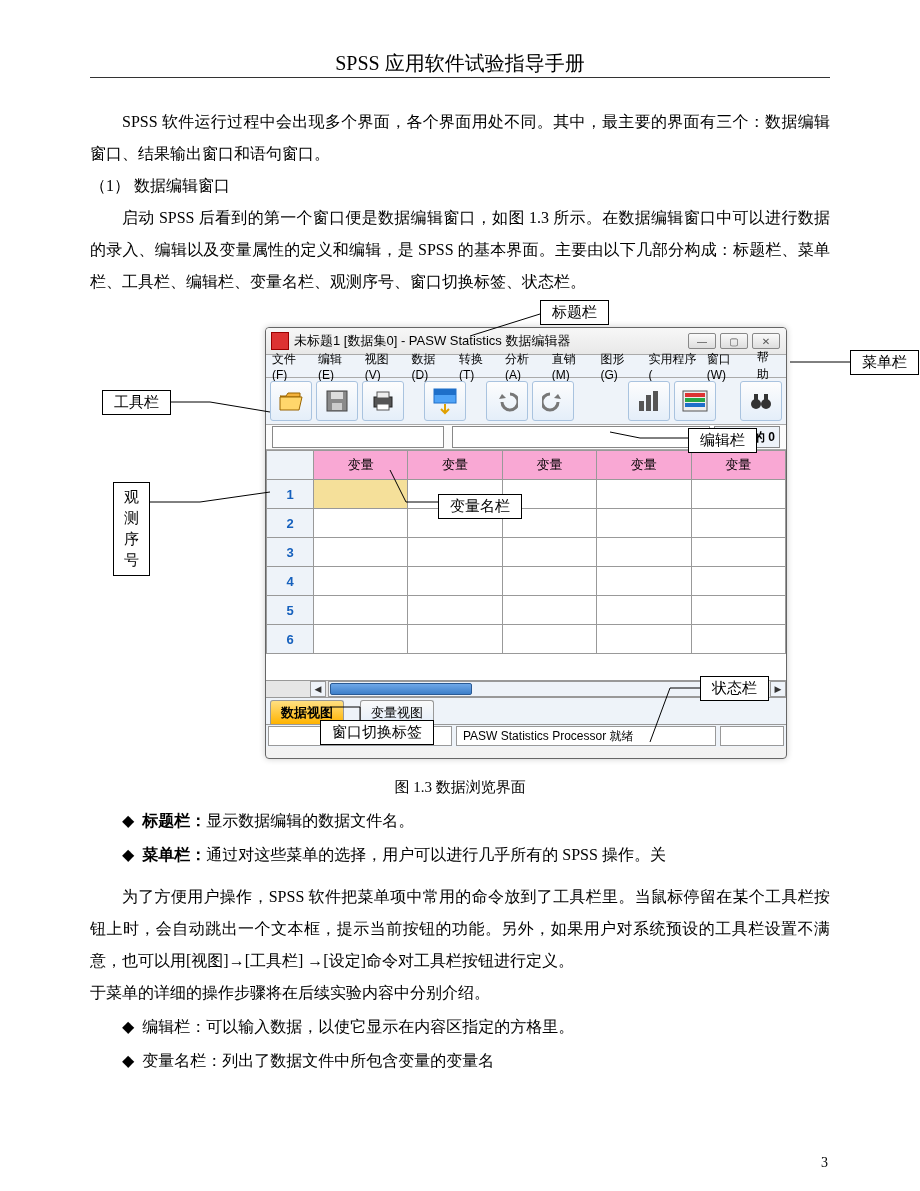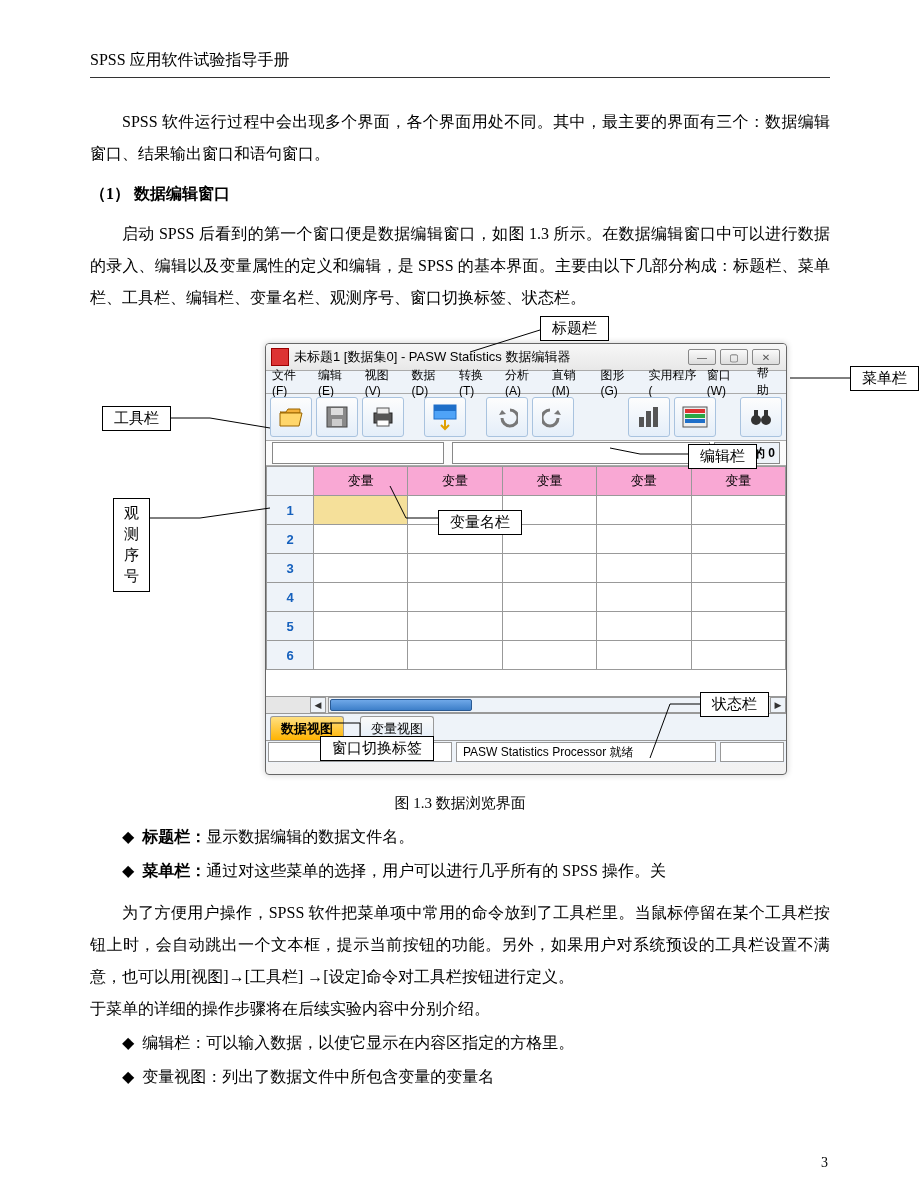--- a/index.html
+++ b/index.html
@@ -1,21 +1,21 @@
 <!DOCTYPE html>
 <html><head>
 <meta charset="utf-8">
 <style>
   body{margin:0;font-family:"SimSun","宋体",serif;font-size:16px;color:#000;background:#fff}
   .page{width:920px;height:1191px;margin:0 auto;position:relative;box-sizing:border-box;padding:50px 90px 40px 90px}
-  .doc-header{font-size:16px;margin-bottom:6px}
+  .doc-header{text-align:center;font-size:20px;}
   .hr-line{border:none;border-top:1px solid #333;margin:0 0 28px 0}
   .body-text{line-height:2;margin:0;text-align:justify}
   .indent{text-indent:2em}
-  .section-title{font-weight:bold;margin:8px 0}
+  .section-title{font-weight:normal;margin:0 0}
   .figure{position:relative;width:730px;height:470px;margin:4px 0 6px -40px}
   .caption{text-align:center;font-size:15px;margin:2px 0 8px 0}
   .bullet{display:flex;margin:2px 0 2px 2em;line-height:2}
   .bullet .sym{margin-right:8px}
   .bullet b{font-weight:bold}
   .page-num{position:absolute;bottom:20px;right:92px;font-size:14px}
   
   .lbl{position:absolute;background:#fff;border:1px solid #000;padding:2px 11px;font-size:15px;white-space:nowrap;z-index:30}
   .svg-over{position:absolute;top:0;left:0;pointer-events:none;z-index:25}
   
@@ -280,17 +280,17 @@
   <p class="body-text indent" style="margin-top:10px">为了方便用户操作，SPSS 软件把菜单项中常用的命令放到了工具栏里。当鼠标停留在某个工具栏按钮上时，会自动跳出一个文本框，提示当前按钮的功能。另外，如果用户对系统预设的工具栏设置不满意，也可以用[视图]→[工具栏] →[设定]命令对工具栏按钮进行定义。</p>
 
   <p class="body-text">于菜单的详细的操作步骤将在后续实验内容中分别介绍。</p>
 
   <div class="bullet">
     <span class="sym">◆</span>
     <span>编辑栏：可以输入数据，以使它显示在内容区指定的方格里。</span>
   </div>
   <div class="bullet">
     <span class="sym">◆</span>
-    <span>变量视图：列出了数据文件中所包含变量的变量名</span>
+    <span>变量名栏：列出了数据文件中所包含变量的变量名</span>
   </div>
 
   <div class="page-num">3</div>
 </div>
 
 </body></html>

